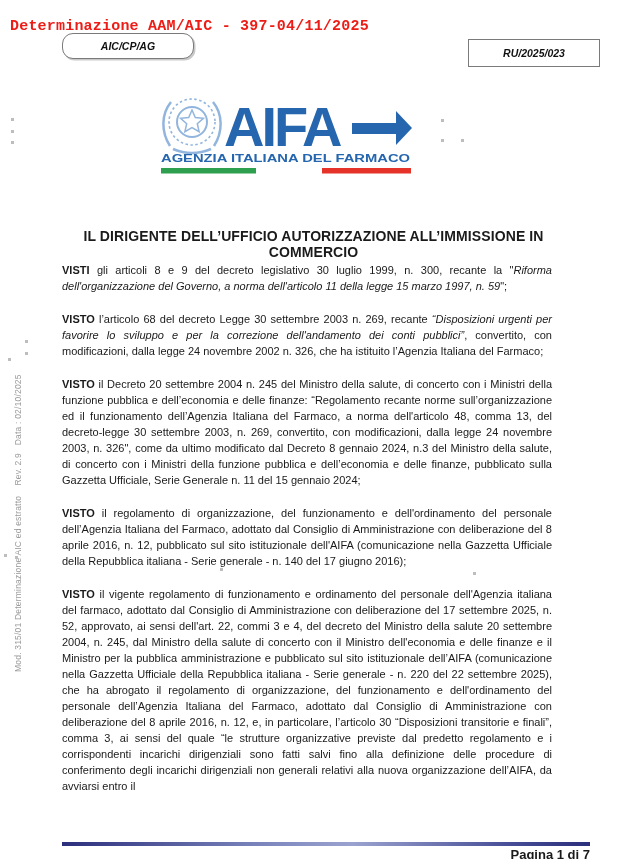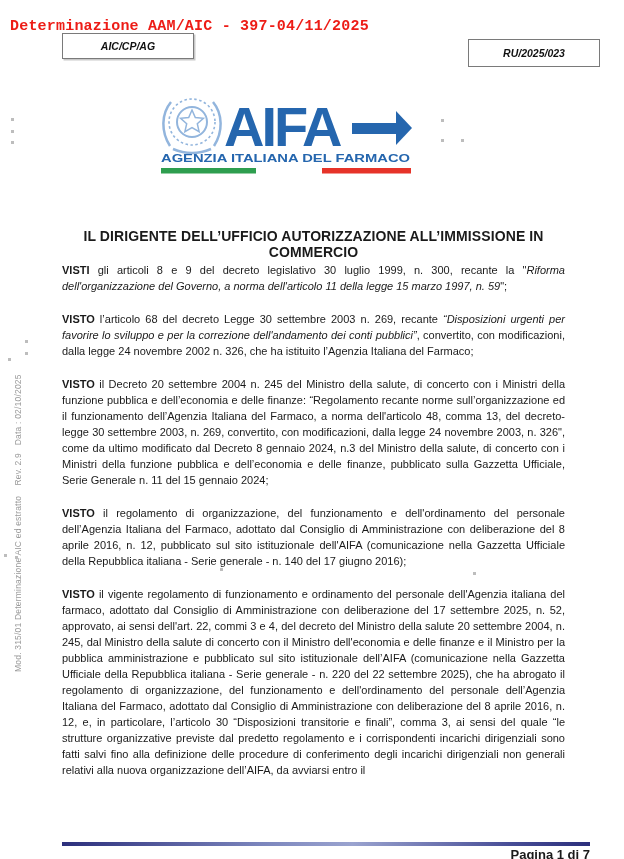--- a/index.html
+++ b/index.html
@@ -11,30 +11,30 @@
     position:absolute;left:10px;top:18px;
     font-family:"Liberation Mono", monospace;font-size:15px;font-weight:bold;
     color:#ed1c16;letter-spacing:0.2px;white-space:pre;
   }
   .code-box{
     position:absolute;border:1px solid #7a7a7a;background:#fff;
     display:flex;align-items:center;justify-content:center;
     font-size:10.5px;font-weight:bold;font-style:italic;color:#111;
     box-shadow:1.5px 1.5px 0 #c9c9c9;
   }
-  .box-left{left:62px;top:33px;width:130px;height:24px;}
+  .box-left{left:62px;top:33px;width:130px;height:24px;border-radius:11px;}
   .box-right{left:468px;top:39px;width:130px;height:26px;box-shadow:none;}
   .logo{position:absolute;left:160px;top:94px;width:252px;height:84px;}
   .doc-title{
     position:absolute;left:62px;top:228px;width:503px;
     text-align:center;font-size:14px;font-weight:bold;letter-spacing:0.1px;
   }
   .paras{position:absolute;left:62px;top:262px;width:503px;}
   .para{
-    margin:0 0 17px 0;font-size:11px;line-height:16px;text-align:justify;
+    margin:0 13px 17px 0;font-size:11px;line-height:16px;text-align:justify;
     color:#1a1a1a;
   }
   .b{font-weight:bold;}
   .i{font-style:italic;}
   .side-note{
     position:absolute;left:13px;top:672px;width:316px;
     transform:rotate(-90deg);transform-origin:0 0;
     font-size:8.5px;color:#9a9a9a;white-space:pre;letter-spacing:0.2px;
   }
   .footer-bar{

